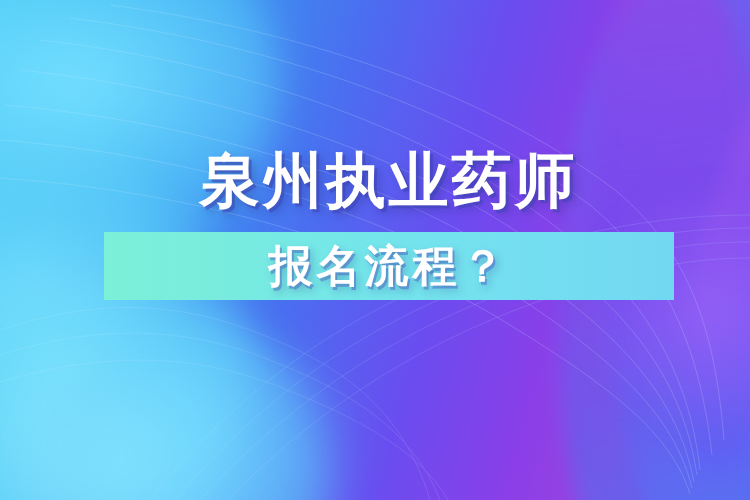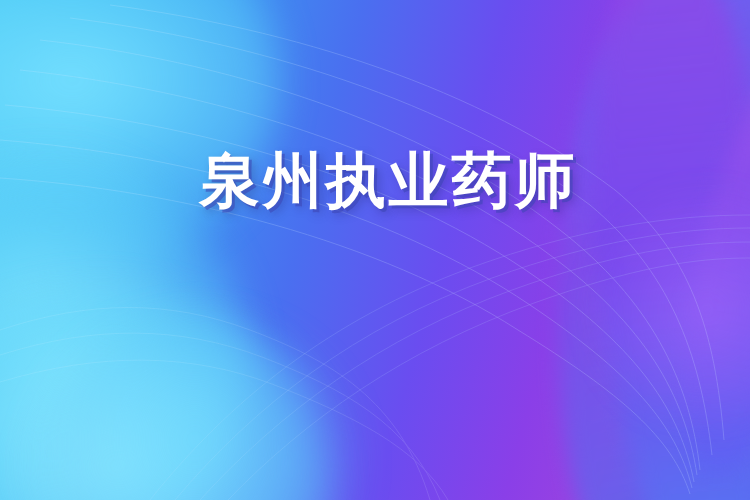--- a/index.html
+++ b/index.html
@@ -184,15 +184,18 @@
     </g>
     <g fill="none" stroke="#e6f6ff" stroke-width="1" opacity="0.22">
       <path d="M0,330 C90,300 170,300 250,330 C330,360 400,400 430,500"></path>
       <path d="M0,355 C95,325 180,326 262,357 C342,388 410,424 440,500"></path>
       <path d="M0,382 C100,352 190,353 272,384 C352,415 418,448 448,500"></path>
     </g>
   </svg>
 
   <div class="content">
     <h1 class="headline">泉州执业药师</h1>
+    <div class="subbar">
+      <h2 class="subtitle">报名流程？</h2>
+    </div>
   </div>
 
 </div>
 
 </body></html>

